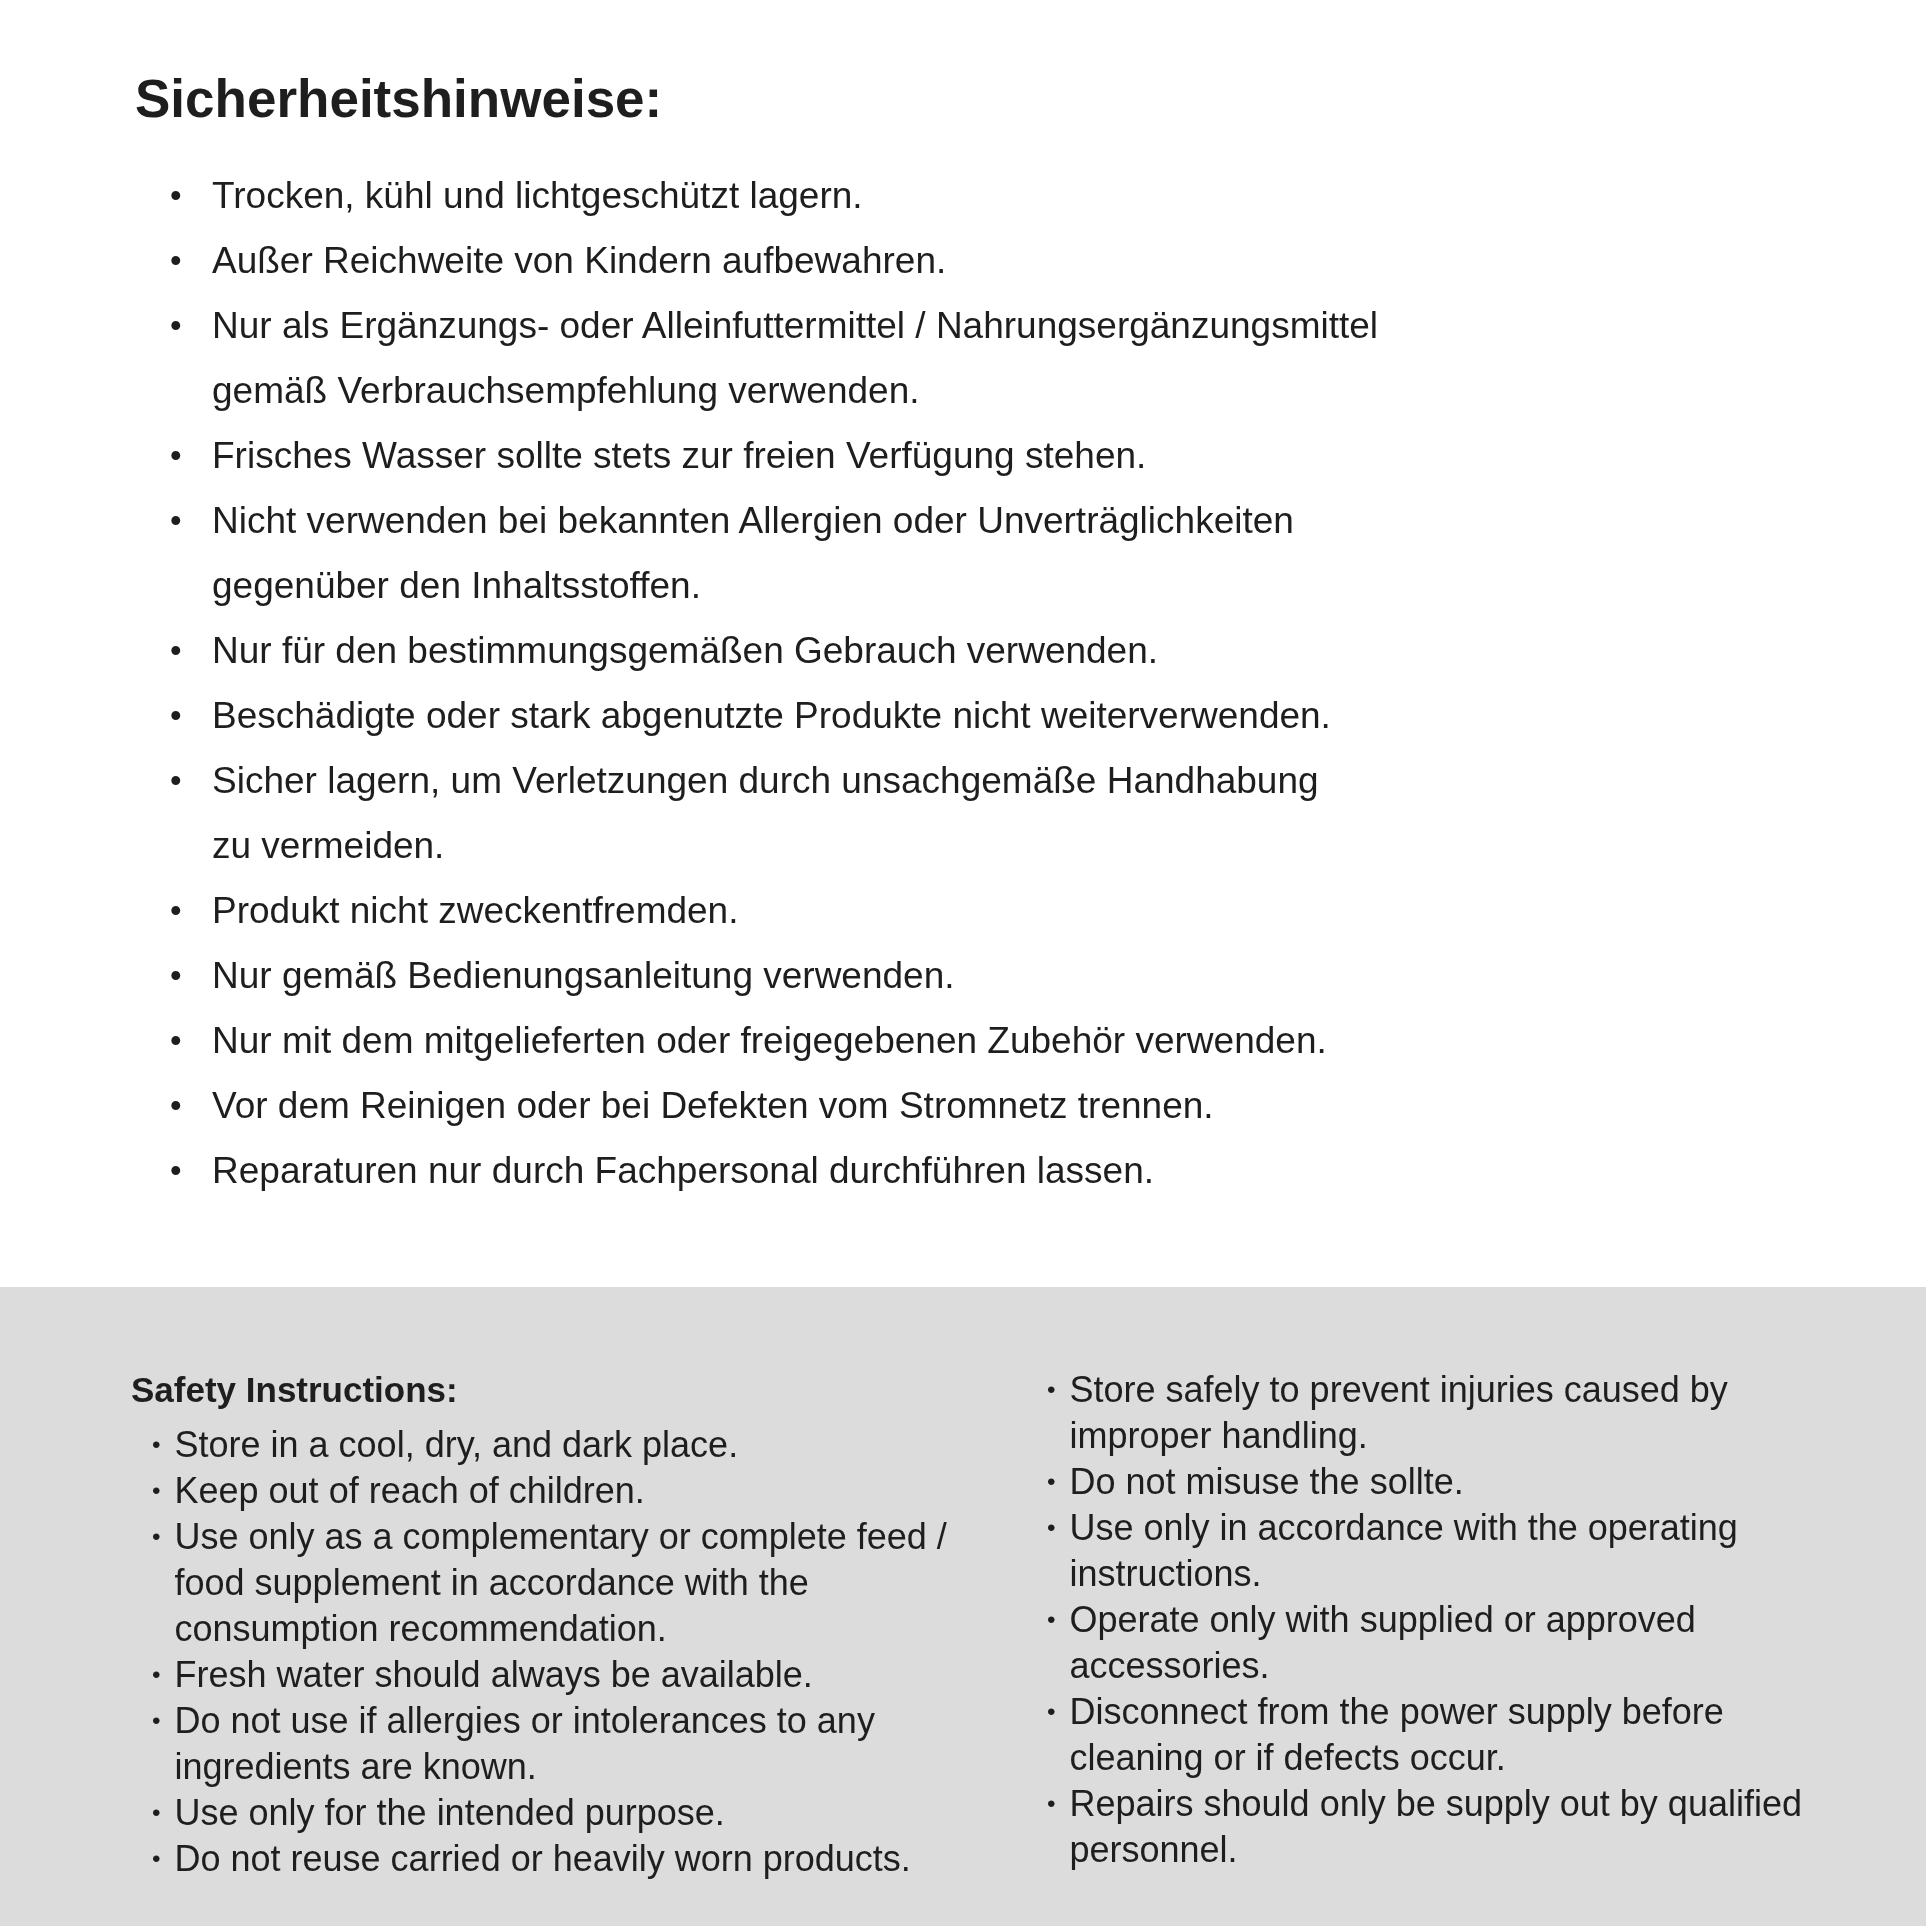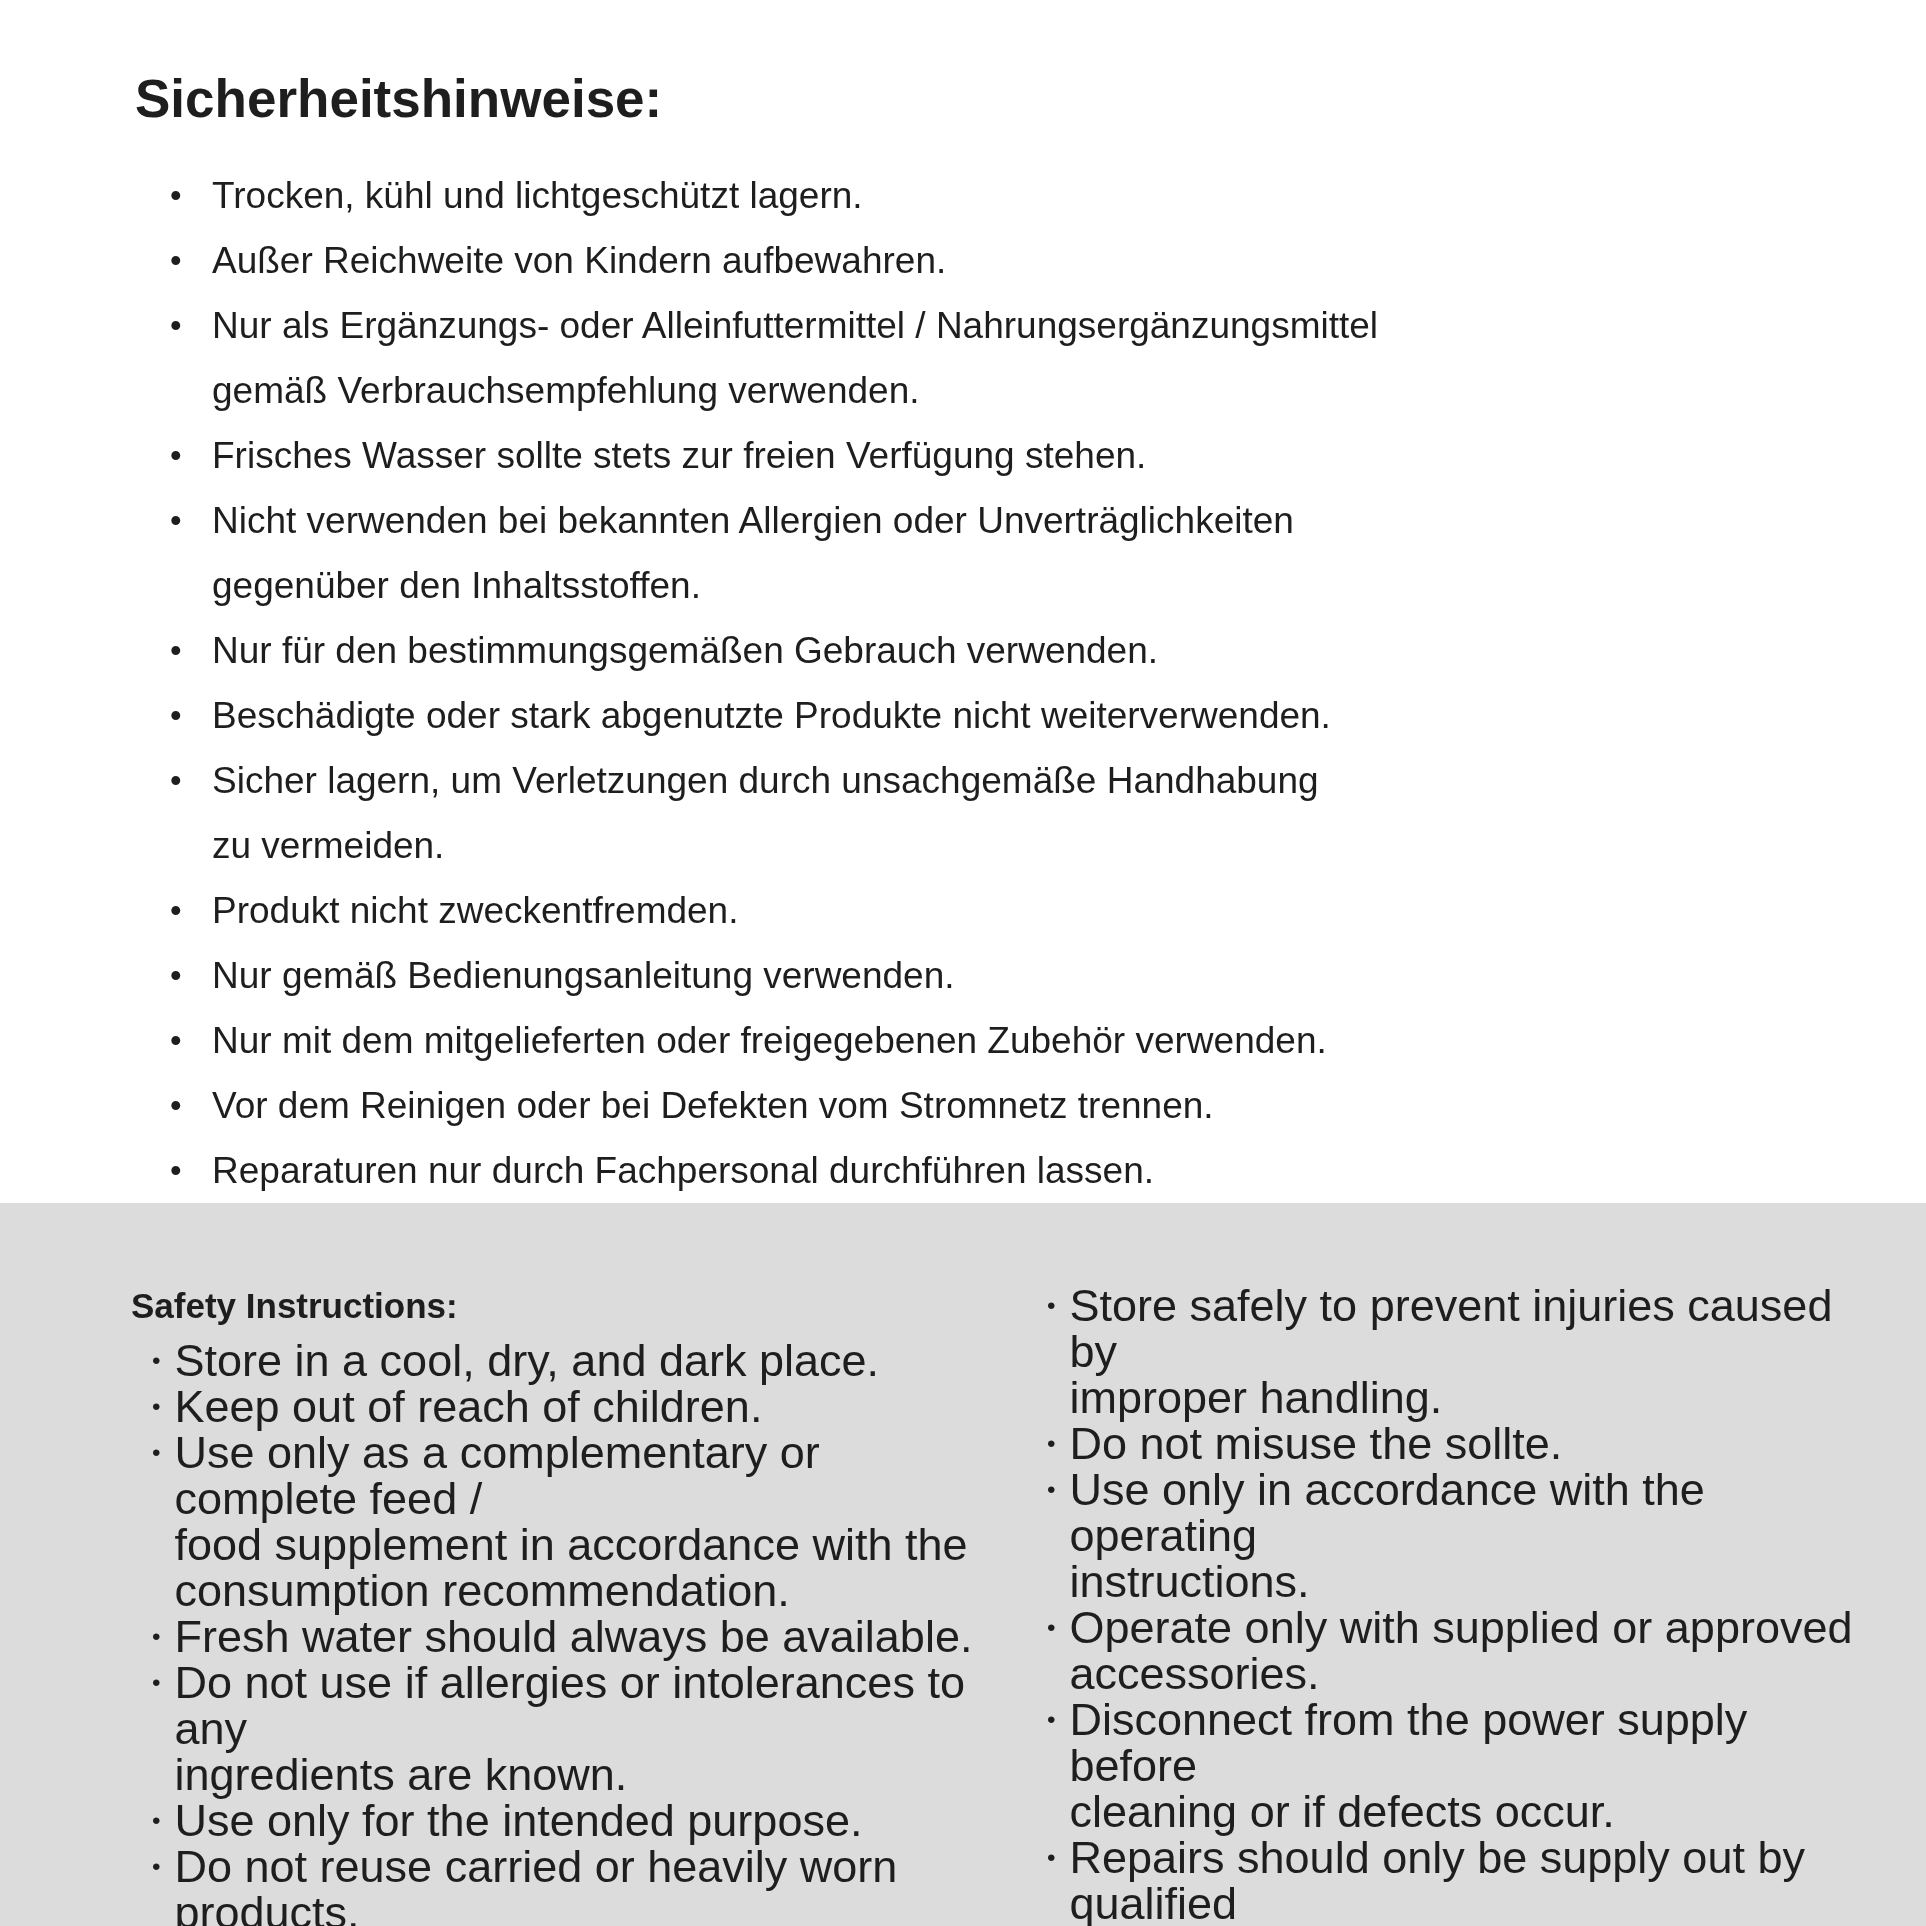--- a/index.html
+++ b/index.html
@@ -59,21 +59,21 @@
     line-height: 46px;
     margin-bottom: 9px;
   }
   .en-list.indented { padding-left: 21px; }
   .en-list .marker {
     flex: 0 0 22.5px;
     font-size: 24.4px;
     line-height: 46px;
   }
   .en-list .txt {
-    font-size: 45px;
+    font-size: 36px;
     line-height: 46px;
     white-space: pre-line;
     max-width: 809px;
   }
 </style>
 </head>
 <body>
 
 <div class="page">
 

